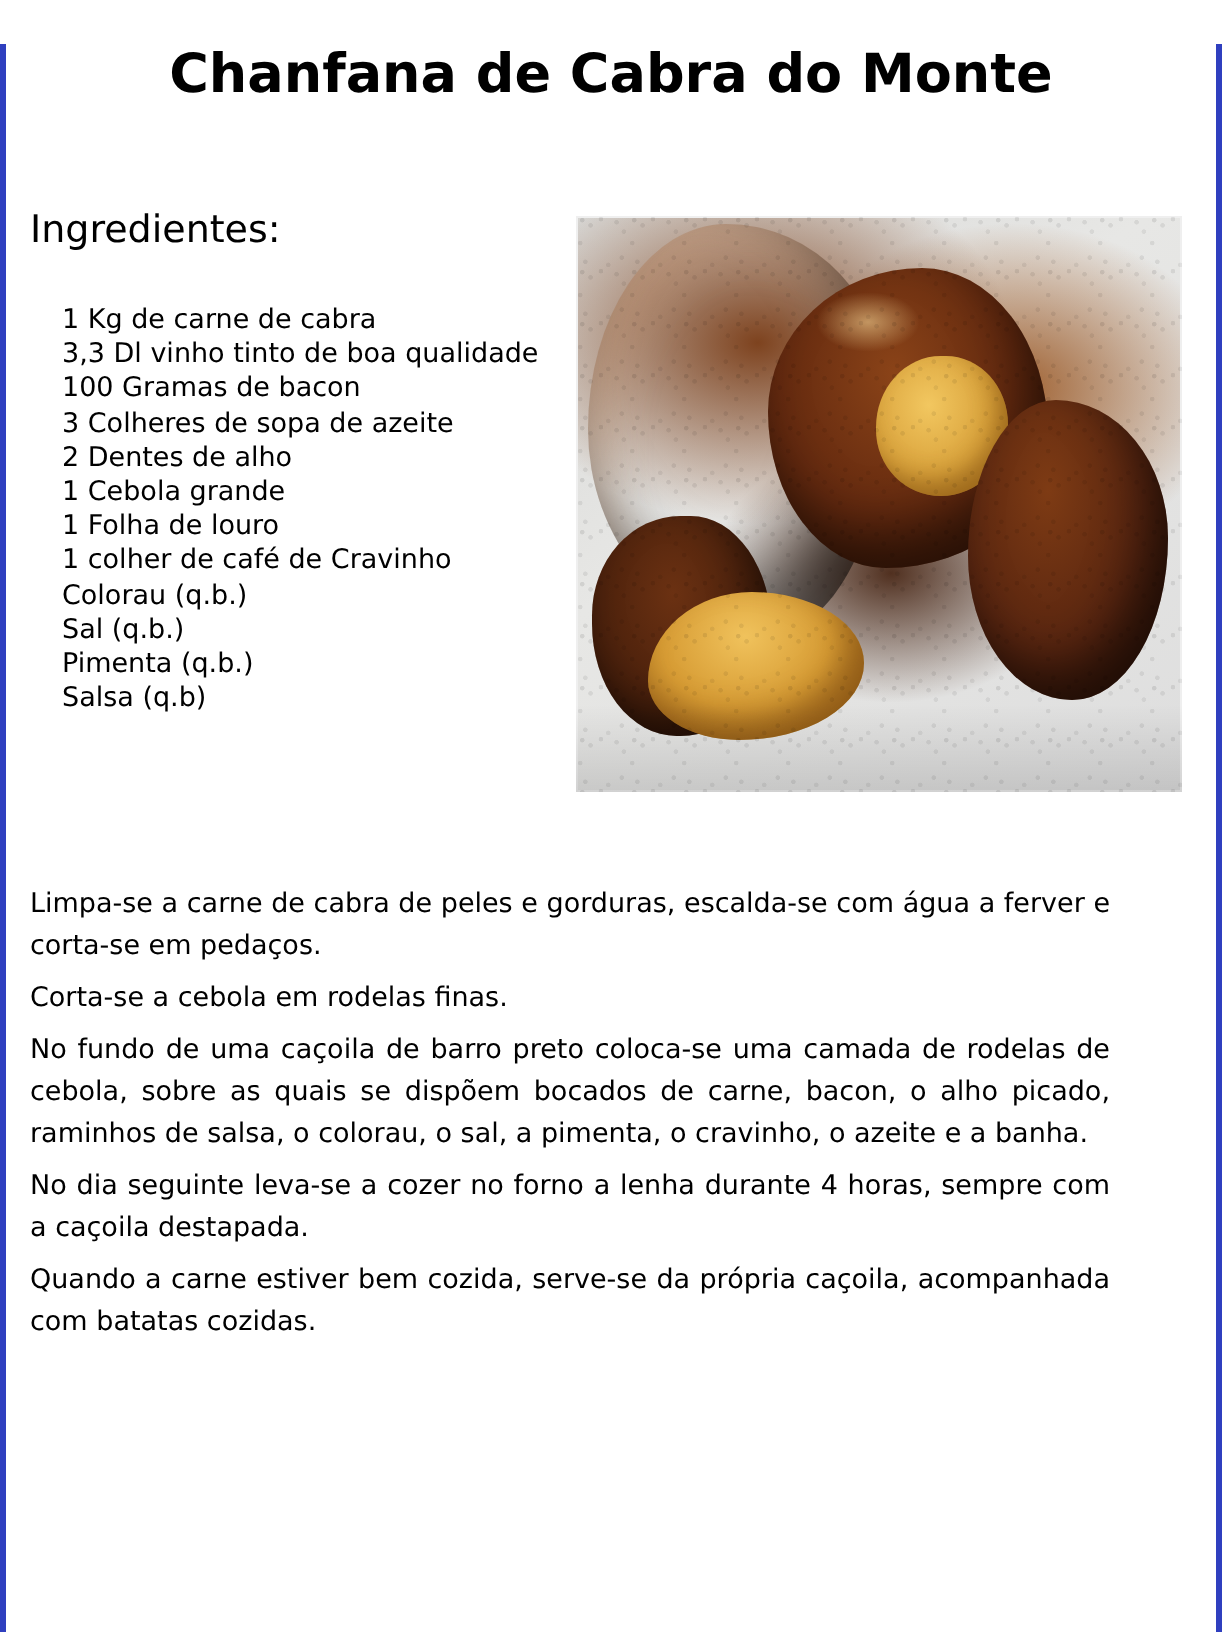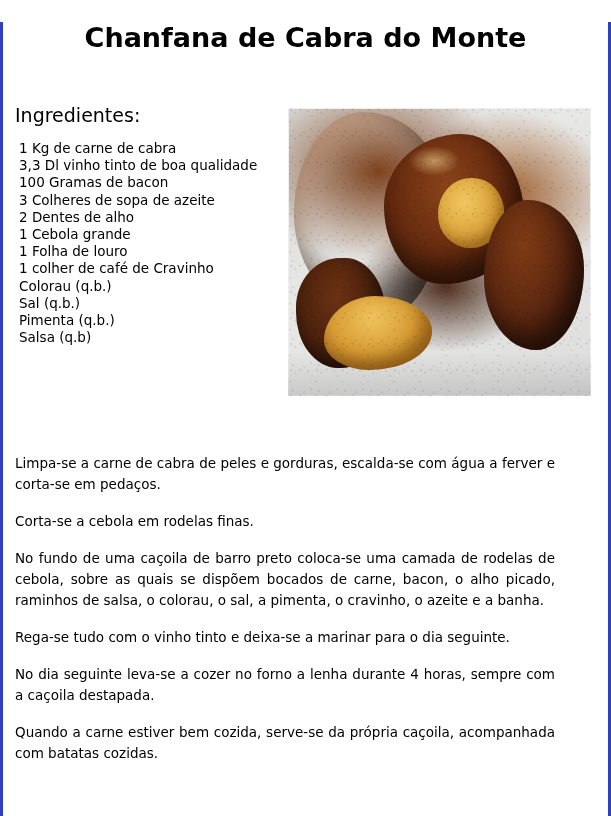--- a/index.html
+++ b/index.html
@@ -45,21 +45,21 @@
     position: absolute;
     left: 12px;
     top: 82px;
   }
   .ingredients-list {
     position: absolute;
     left: 12px;
     top: 114px;
     width: 268px;
     list-style: none;
-    margin: 4px;
+    margin: 16px;
     padding: 0;
     font-size: 13.5px;
     line-height: 17.2px;
   }
   .ingredients-list li {
     white-space: nowrap;
   }
   #prep-heading {
     position: absolute;
     left: 12px;
@@ -67,21 +67,21 @@
   }
   .prep-body {
     position: absolute;
     left: 12px;
     top: 415px;
     width: 540px;
     font-size: 13.5px;
     line-height: 21px;
   }
   .prep-body p {
-    margin: 16px 0 0 0;
+    margin: 5px 0 0 0;
     text-align: justify;
     text-justify: inter-word;
   }
   
   .photo {
     position: absolute;
     left: 285px;
     top: 86px;
     width: 303px;
     height: 288px;
@@ -209,18 +209,17 @@
     <div class="highlight"></div>
     <div class="shadow-bottom"></div>
     <div class="speckle"></div>
   </div>
 
 
   <div class="prep-body">
     <p>Limpa-se a carne de cabra de peles e gorduras, escalda-se com água a ferver e corta-se em pedaços.</p>
     <p>Corta-se a cebola em rodelas finas.</p>
     <p>No fundo de uma caçoila de barro preto coloca-se uma camada de rodelas de cebola, sobre as quais se dispõem bocados de carne, bacon, o alho picado, raminhos de salsa, o colorau, o sal, a pimenta, o cravinho, o azeite e a banha.</p>
-    <p>Rega-se tudo com o vinho tinto e deixa-se a marinar para o dia seguinte.</p>
     <p>No dia seguinte leva-se a cozer no forno a lenha durante 4 horas, sempre com a caçoila destapada.</p>
     <p>Quando a carne estiver bem cozida, serve-se da própria caçoila, acompanhada com batatas cozidas.</p>
   </div>
 
 </div>
 
 </body></html>

